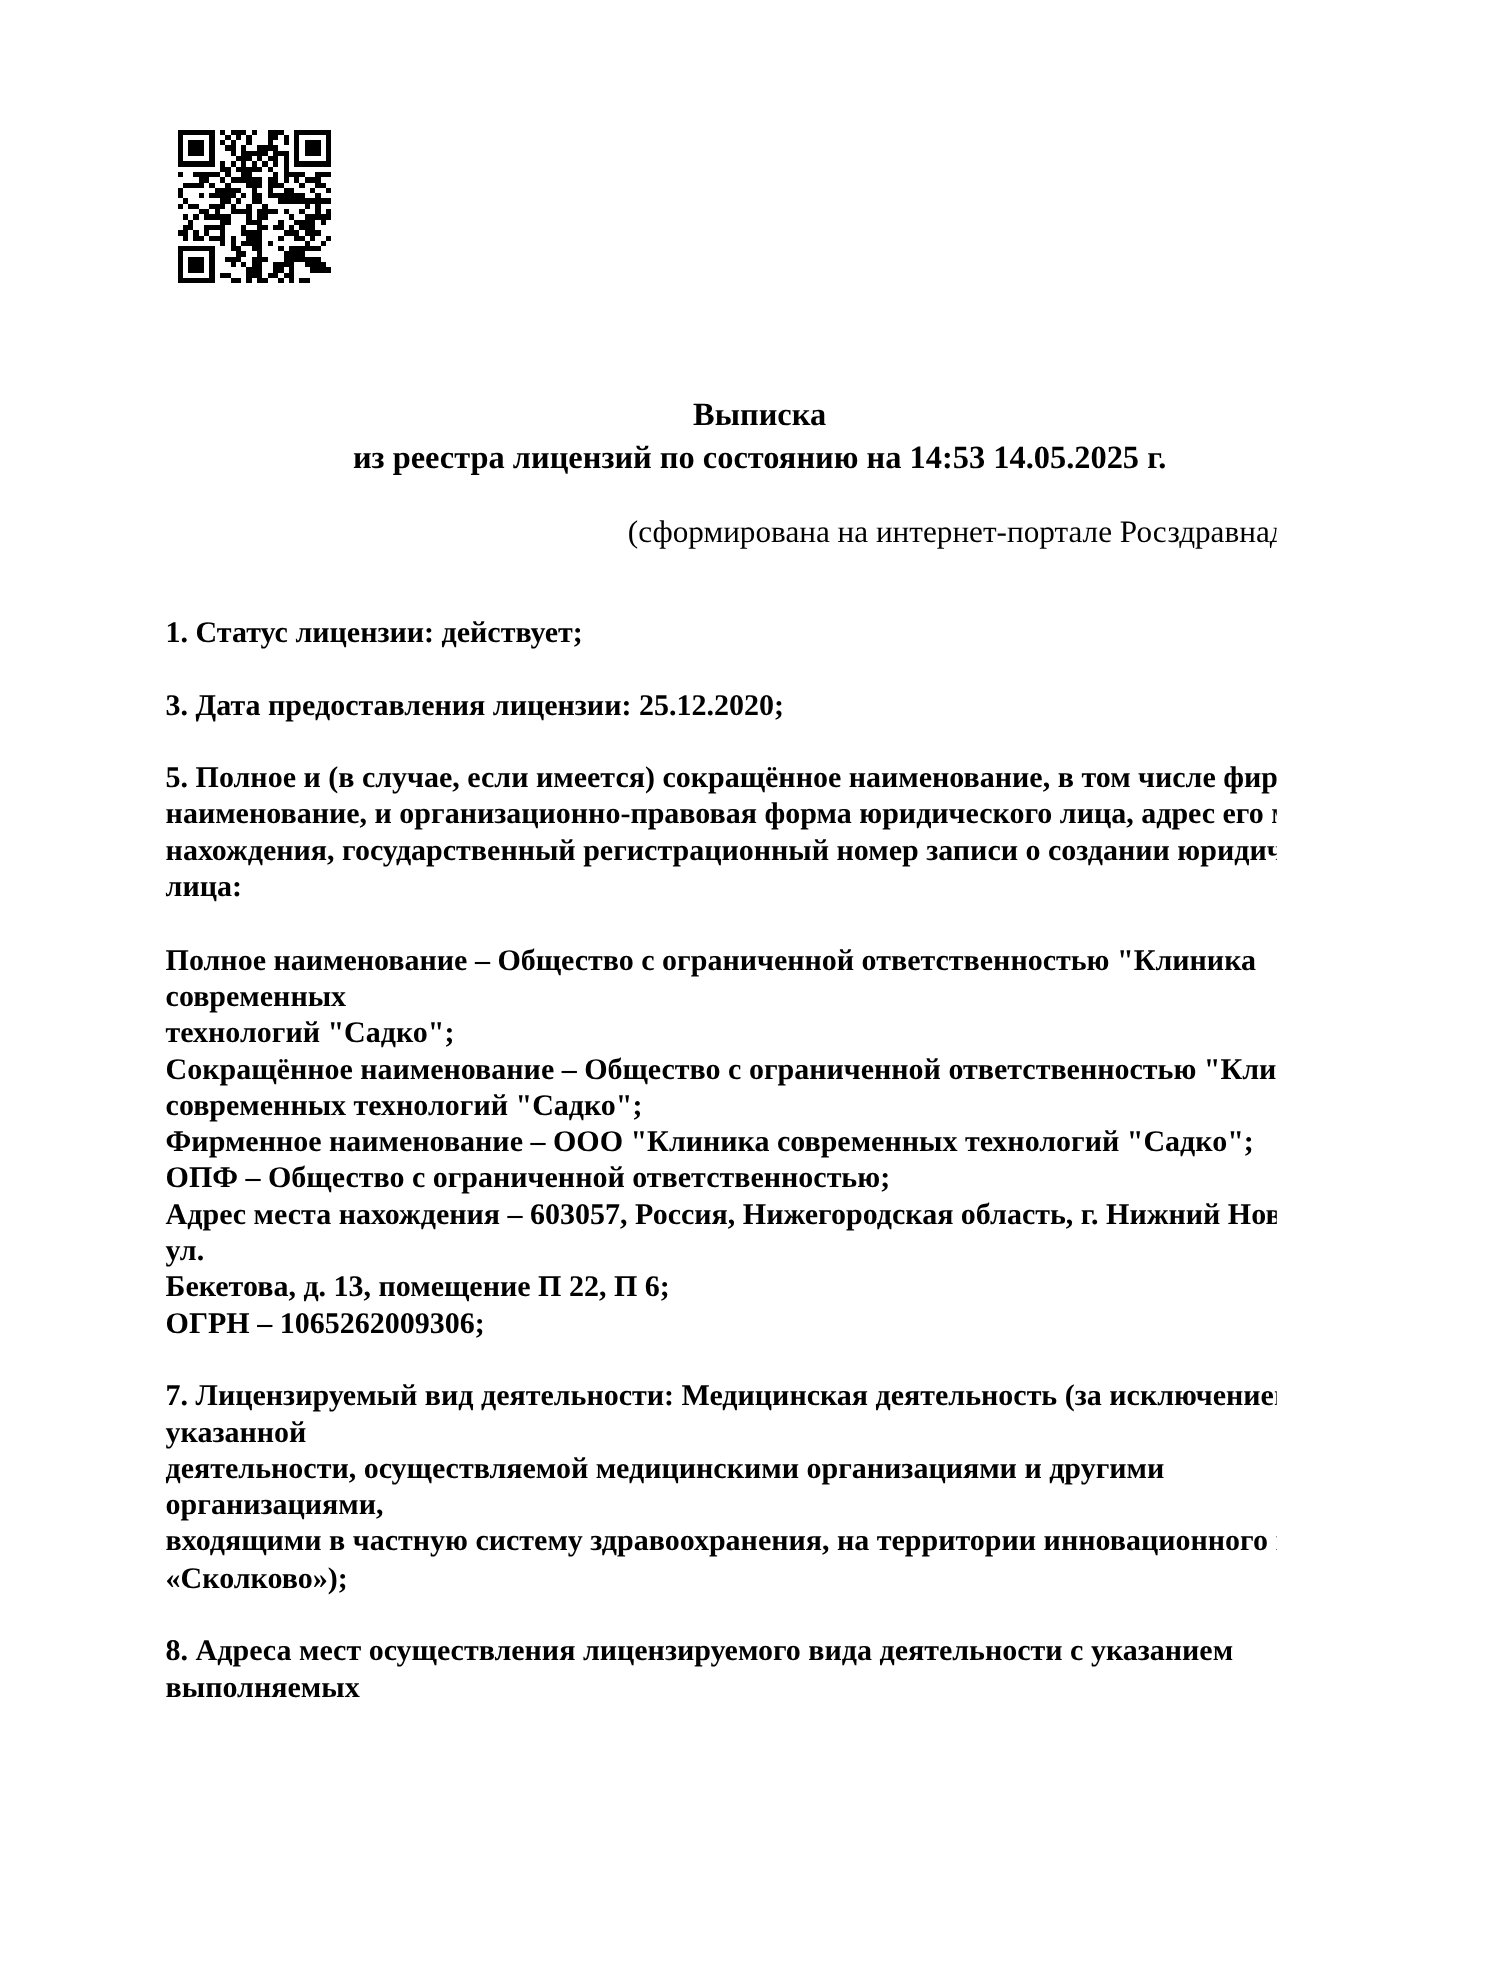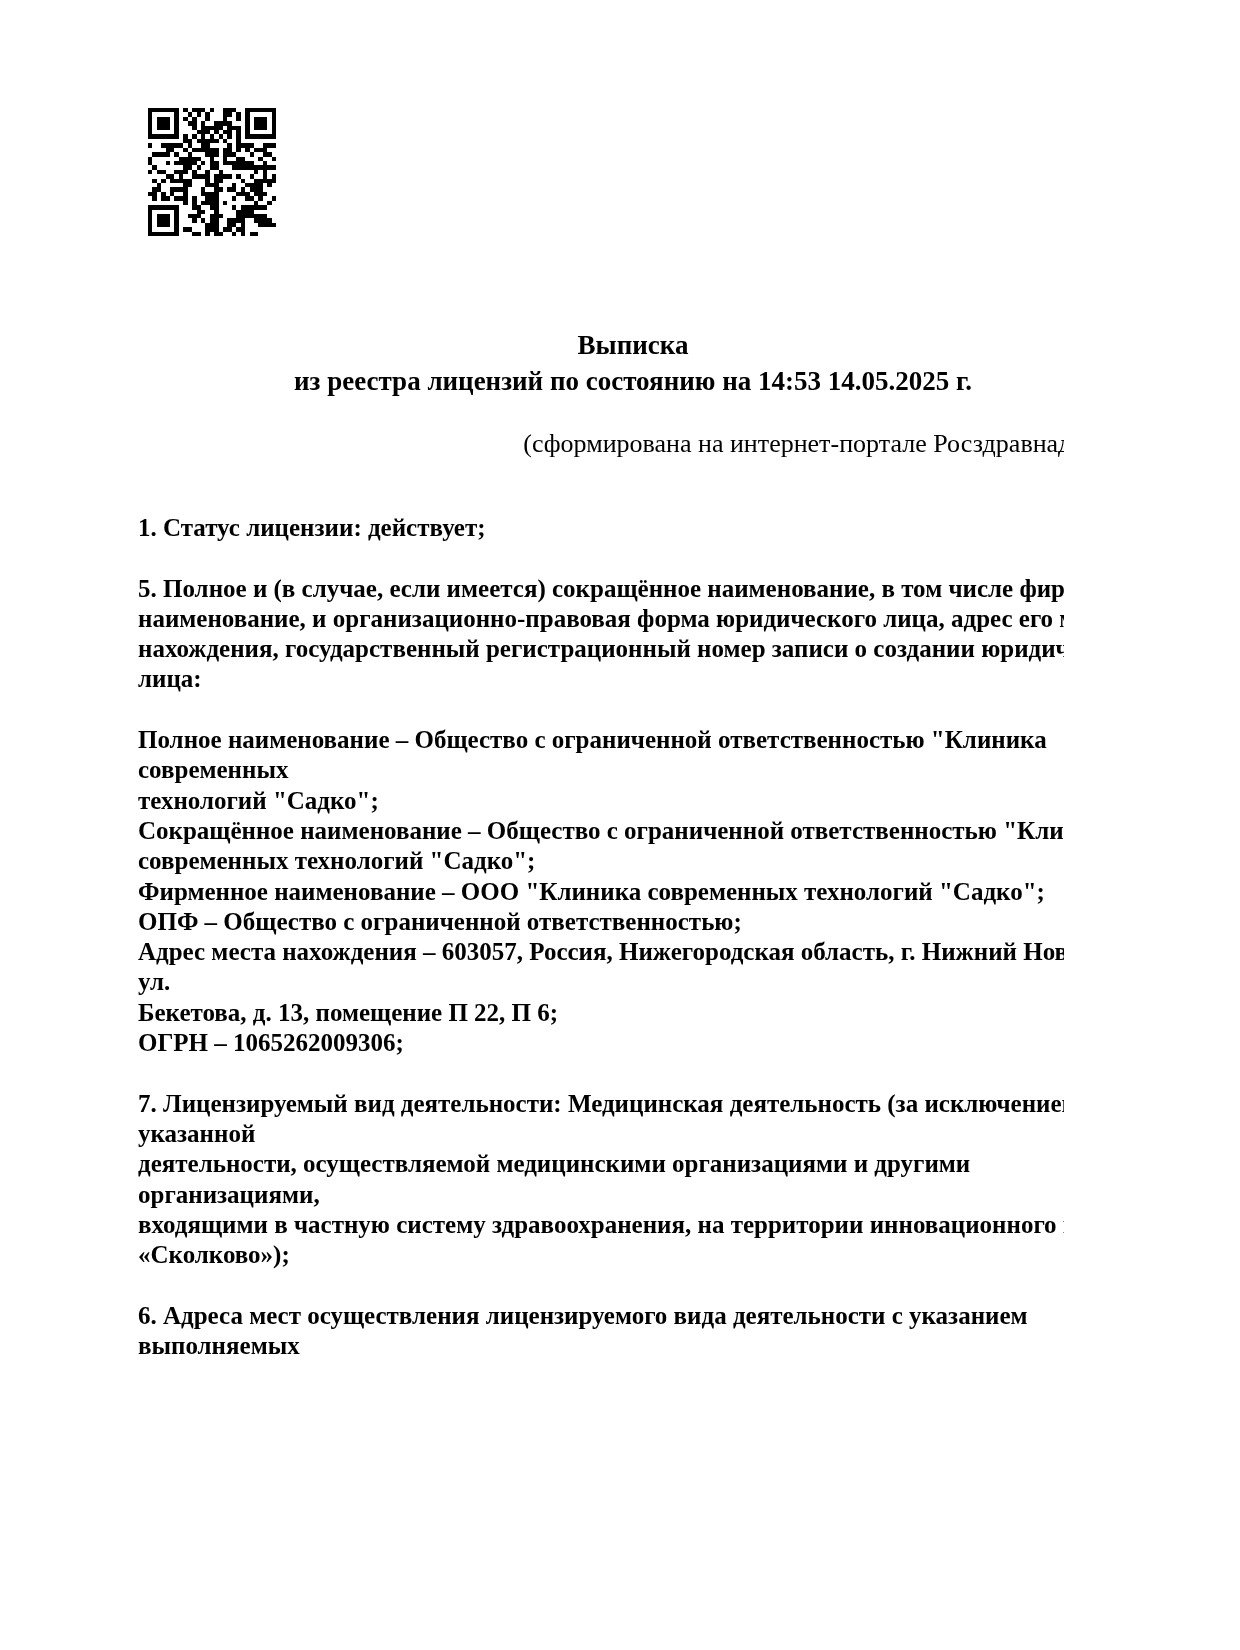--- a/index.html
+++ b/index.html
@@ -499,32 +499,33 @@
 
   <div class="title-block">
     <div>Выписка</div>
     <div>из реестра лицензий по состоянию на 14:53 14.05.2025 г.</div>
   </div>
 
   <div class="subtitle">(сформирована на интернет-портале Росздравнадзора)</div>
 
   <div class="body-text">
     <div class="para">1. Статус лицензии: действует;</div>
+    <div class="para">3. Дата предоставления лицензии: 25.12.2020;</div>
     <div class="para">5. Полное и (в случае, если имеется) сокращённое наименование, в том числе фирменное
 наименование, и организационно-правовая форма юридического лица, адрес его места
 нахождения, государственный регистрационный номер записи о создании юридического лица:</div>
     <div class="para">Полное наименование – Общество с ограниченной ответственностью "Клиника современных
 технологий "Садко";
 Сокращённое наименование – Общество с ограниченной ответственностью "Клиника
 современных технологий "Садко";
 Фирменное наименование – ООО "Клиника современных технологий "Садко";
 ОПФ – Общество с ограниченной ответственностью;
 Адрес места нахождения – 603057, Россия, Нижегородская область, г. Нижний Новгород, ул.
 Бекетова, д. 13, помещение П 22, П 6;
 ОГРН – 1065262009306;</div>
     <div class="para">7. Лицензируемый вид деятельности: Медицинская деятельность (за исключением указанной
 деятельности, осуществляемой медицинскими организациями и другими организациями,
 входящими в частную систему здравоохранения, на территории инновационного центра
 «Сколково»);</div>
-    <div class="para">6. Адреса мест осуществления лицензируемого вида деятельности с указанием выполняемых</div>
+    <div class="para">8. Адреса мест осуществления лицензируемого вида деятельности с указанием выполняемых</div>
   </div>
 
 </div>
 
 </body></html>

